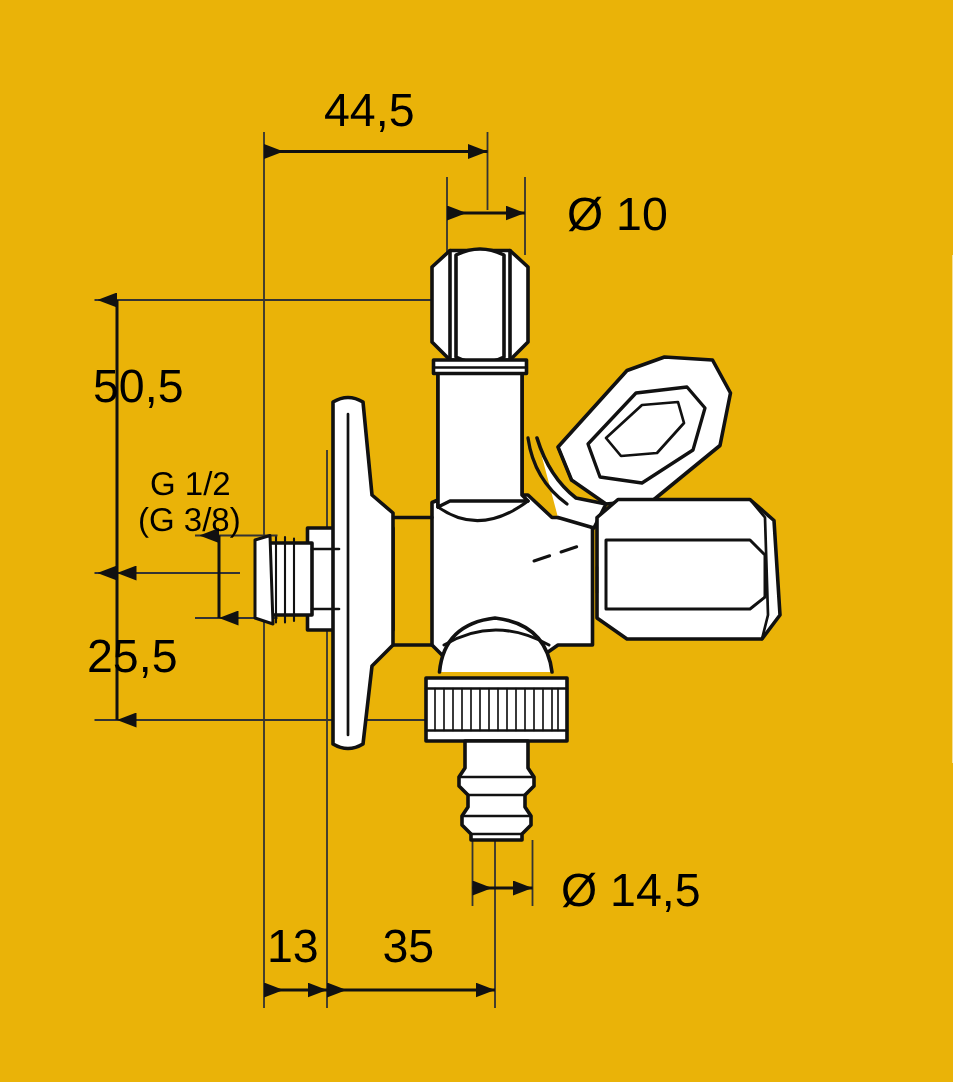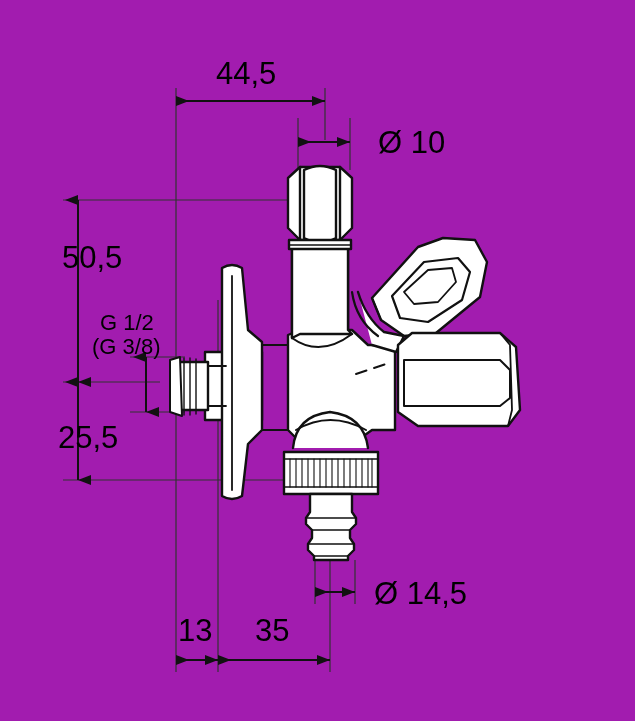--- a/index.html
+++ b/index.html
@@ -7,21 +7,21 @@
     padding: 0;
     background: #ffffff;
   }
   body {
     font-family: "Liberation Sans", sans-serif;
   }
   #sheet {
     position: relative;
     width: 635px;
     height: 721px;
-    background: #a21caf;
+    background: #eab308;
     overflow: hidden;
   }
   #sheet svg {
     position: absolute;
     top: 0;
     left: 0;
     display: block;
   }
   .dim-text {
     font-family: "Liberation Sans", sans-serif;

